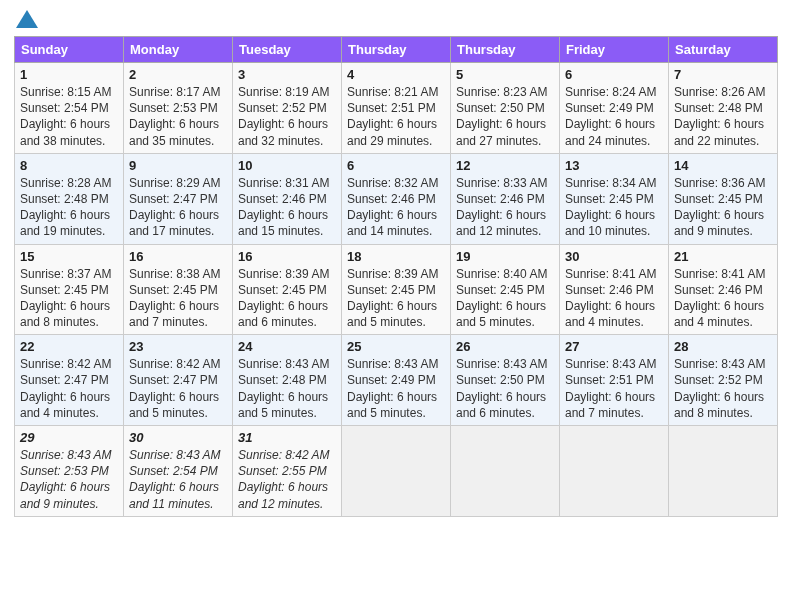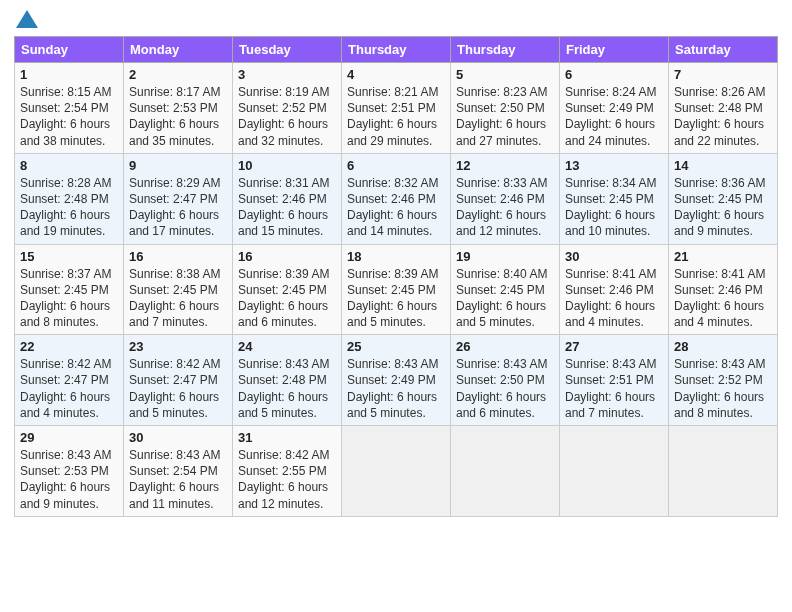--- a/index.html
+++ b/index.html
@@ -82,20 +82,21 @@
     .day-info {
       font-size: 12px;
       color: #333;
       line-height: 1.35;
     }
     .empty {
       background: #f0f0f0 !important;
     }
     .last-row td {
       height: 72px;
+      font-style: italic;
     }
   </style>
 </head>
 <body>
 
 <div class="container">
   <div class="header-area">
     <div class="logo">
       <div style="display:flex;align-items:center;gap:2px;">
         <span class="logo-text">

